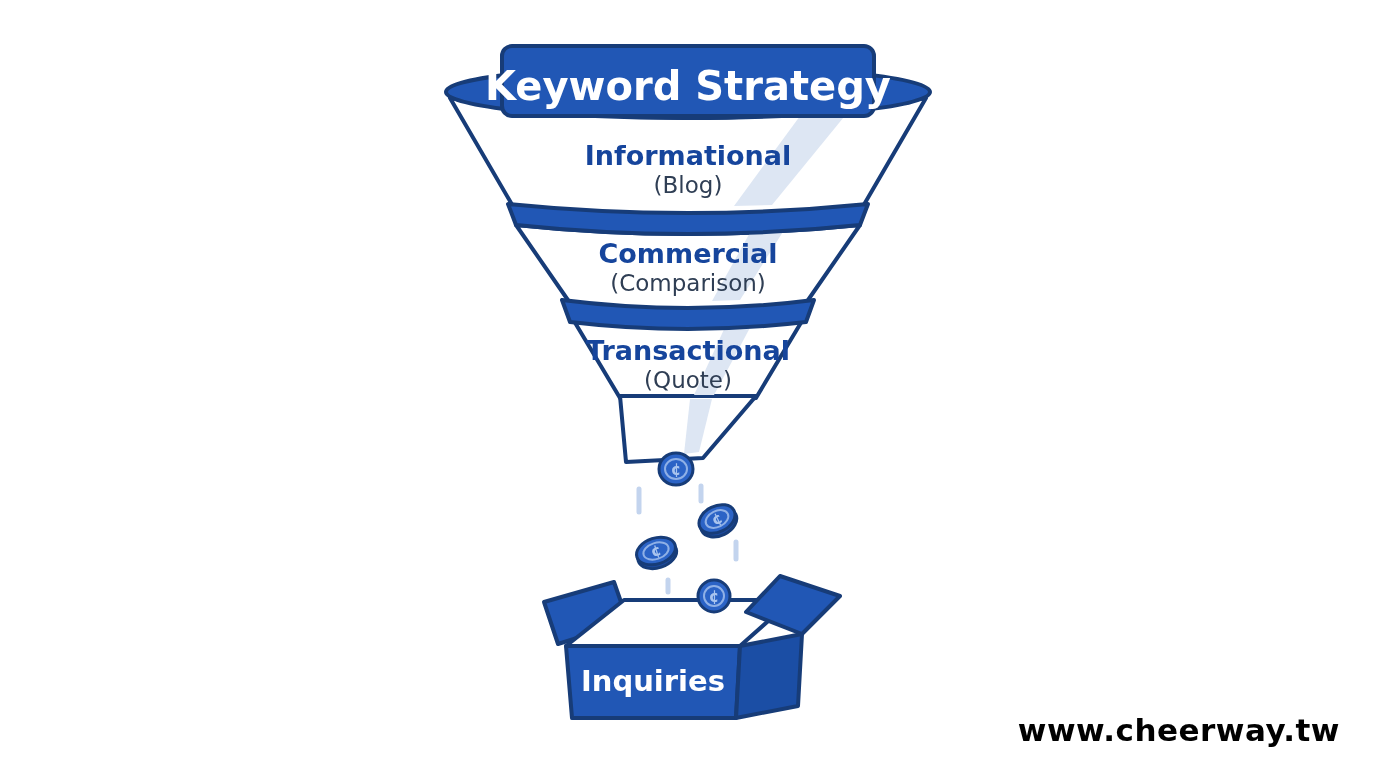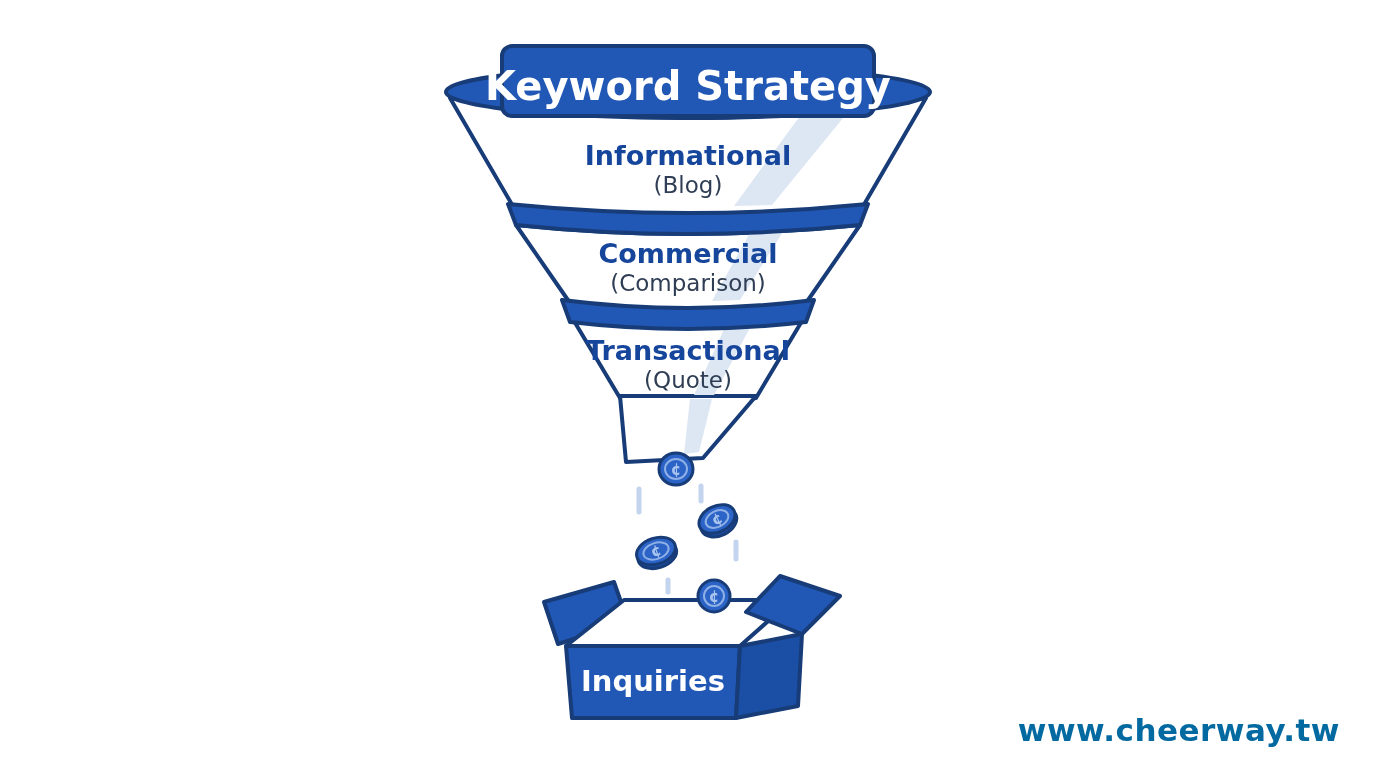--- a/index.html
+++ b/index.html
@@ -49,21 +49,21 @@
   .t-coin {
     font-size: 15px; font-weight: 700; fill: #a9c4ee;
     text-anchor: middle;
   }
   .watermark {
     position: absolute;
     right: 36px;
     bottom: 20px;
     font-size: 31px;
     font-weight: 700;
-    color: #0369a1;
+    color: #000000;
     letter-spacing: 0.5px;
   }
 </style>
 </head>
 <body>
 
 <div class="page">
 
   <svg width="1376" height="768" viewBox="0 0 1376 768">
 

